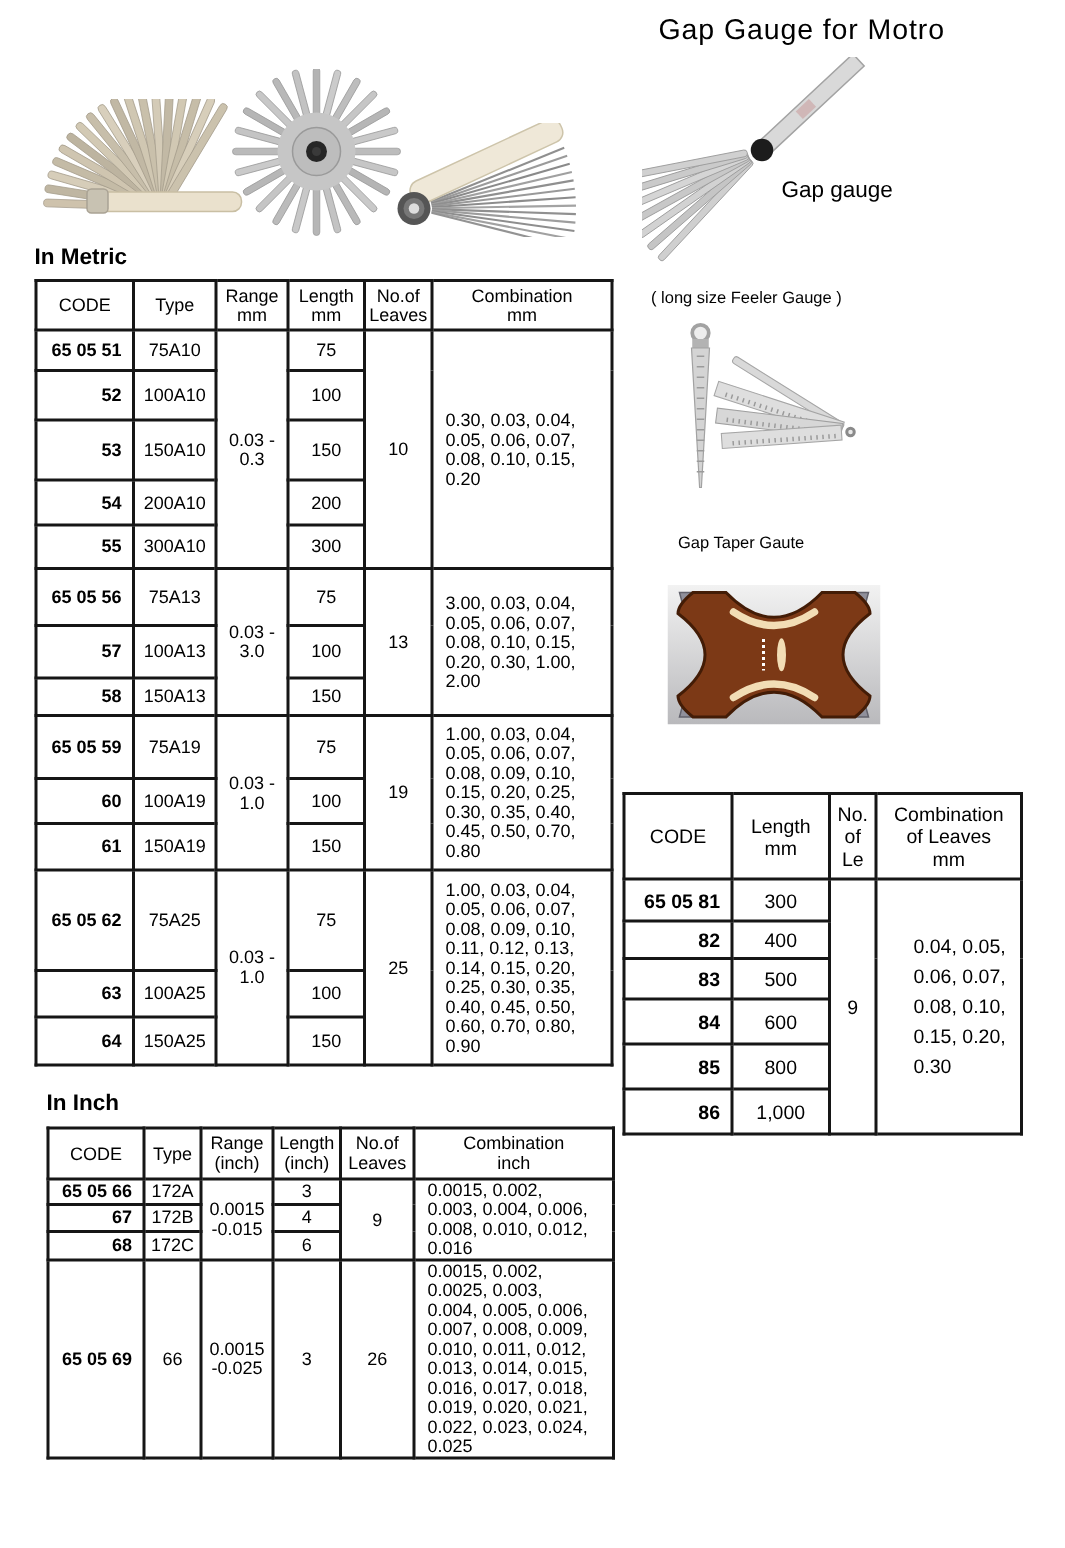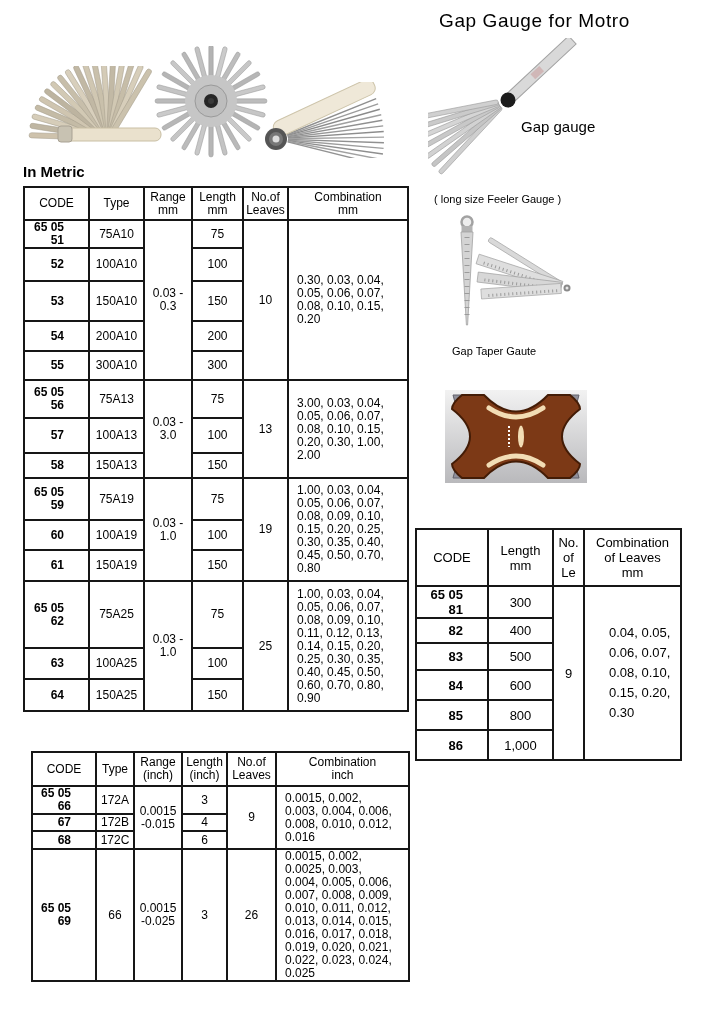--- a/index.html
+++ b/index.html
@@ -10,35 +10,35 @@
   .main-title{font-size:21px;font-weight:bold;font-style:italic;letter-spacing:.3px;}
   .sub-title{font-size:17px;font-weight:bold;font-style:italic;}
   .right-title{position:absolute;left:439px;top:10px;font-size:19px;letter-spacing:.6px;white-space:nowrap;}
   .section-title{position:absolute;font-size:15px;font-weight:bold;}
   #metric-title{left:23px;top:163px;width:384px;}
   #inch-title{left:31px;top:727px;width:377px;}
   
   .caption{position:absolute;font-size:11px;white-space:nowrap;}
   #cap-gap{left:521px;top:118px;font-size:15px;}
   #cap-long{left:434px;top:193px;}
-  #cap-taper{left:452px;top:345px;}
+  #cap-taper{left:452px;top:356px;}
   #cap-double{left:434px;top:488px;font-size:17px;}
   
   .img{position:absolute;}
   #img-fan{left:8px;top:66px;width:155px;height:88px;}
   #img-star{left:150px;top:46px;width:120px;height:114px;}
   #img-fold{left:258px;top:82px;width:127px;height:76px;}
   #img-gap{left:428px;top:38px;width:160px;height:142px;}
   #img-taper{left:450px;top:213px;width:130px;height:122px;}
   #img-double{left:445px;top:390px;width:142px;height:93px;}
   
   .tbl{position:absolute;border-collapse:collapse;table-layout:fixed;}
   .tbl th,.tbl td{border:2px solid #161616;padding:0;font-size:12px;line-height:13px;
       font-weight:normal;text-align:center;vertical-align:middle;white-space:pre-line;overflow:hidden;}
-  .tbl .code{font-weight:bold;text-align:right;padding-right:24px;}
+  .tbl .code{font-weight:bold;text-align:right;padding-right:7px;}
   .tbl .comb{text-align:left;padding-left:8px;}
   #metric-tbl{left:23px;top:186px;width:384px;}
   #inch-tbl{left:31px;top:751px;width:377px;}
   #gap-tbl{left:415px;top:528px;width:265px;}
   #gap-tbl th,#gap-tbl td{font-size:13px;line-height:15px;}
   #gap-tbl .comb{line-height:20px;padding-left:24px;}
 </style>
 </head>
 <body>
 
@@ -322,20 +322,21 @@
       <td>100</td>
     </tr>
     <tr style="height:32px">
       <td class="code">64</td>
       <td>150A25</td>
       <td>150</td>
     </tr>
   </tbody>
     </table>
 
+  <div class="section-title" id="inch-title">In Inch</div>
   <table class="tbl" id="inch-tbl">
     <colgroup>
         <col style="width:64px">
         <col style="width:38px">
         <col style="width:48px">
         <col style="width:45px">
         <col style="width:49px">
         <col style="width:133px">
       </colgroup>
     <tbody>

